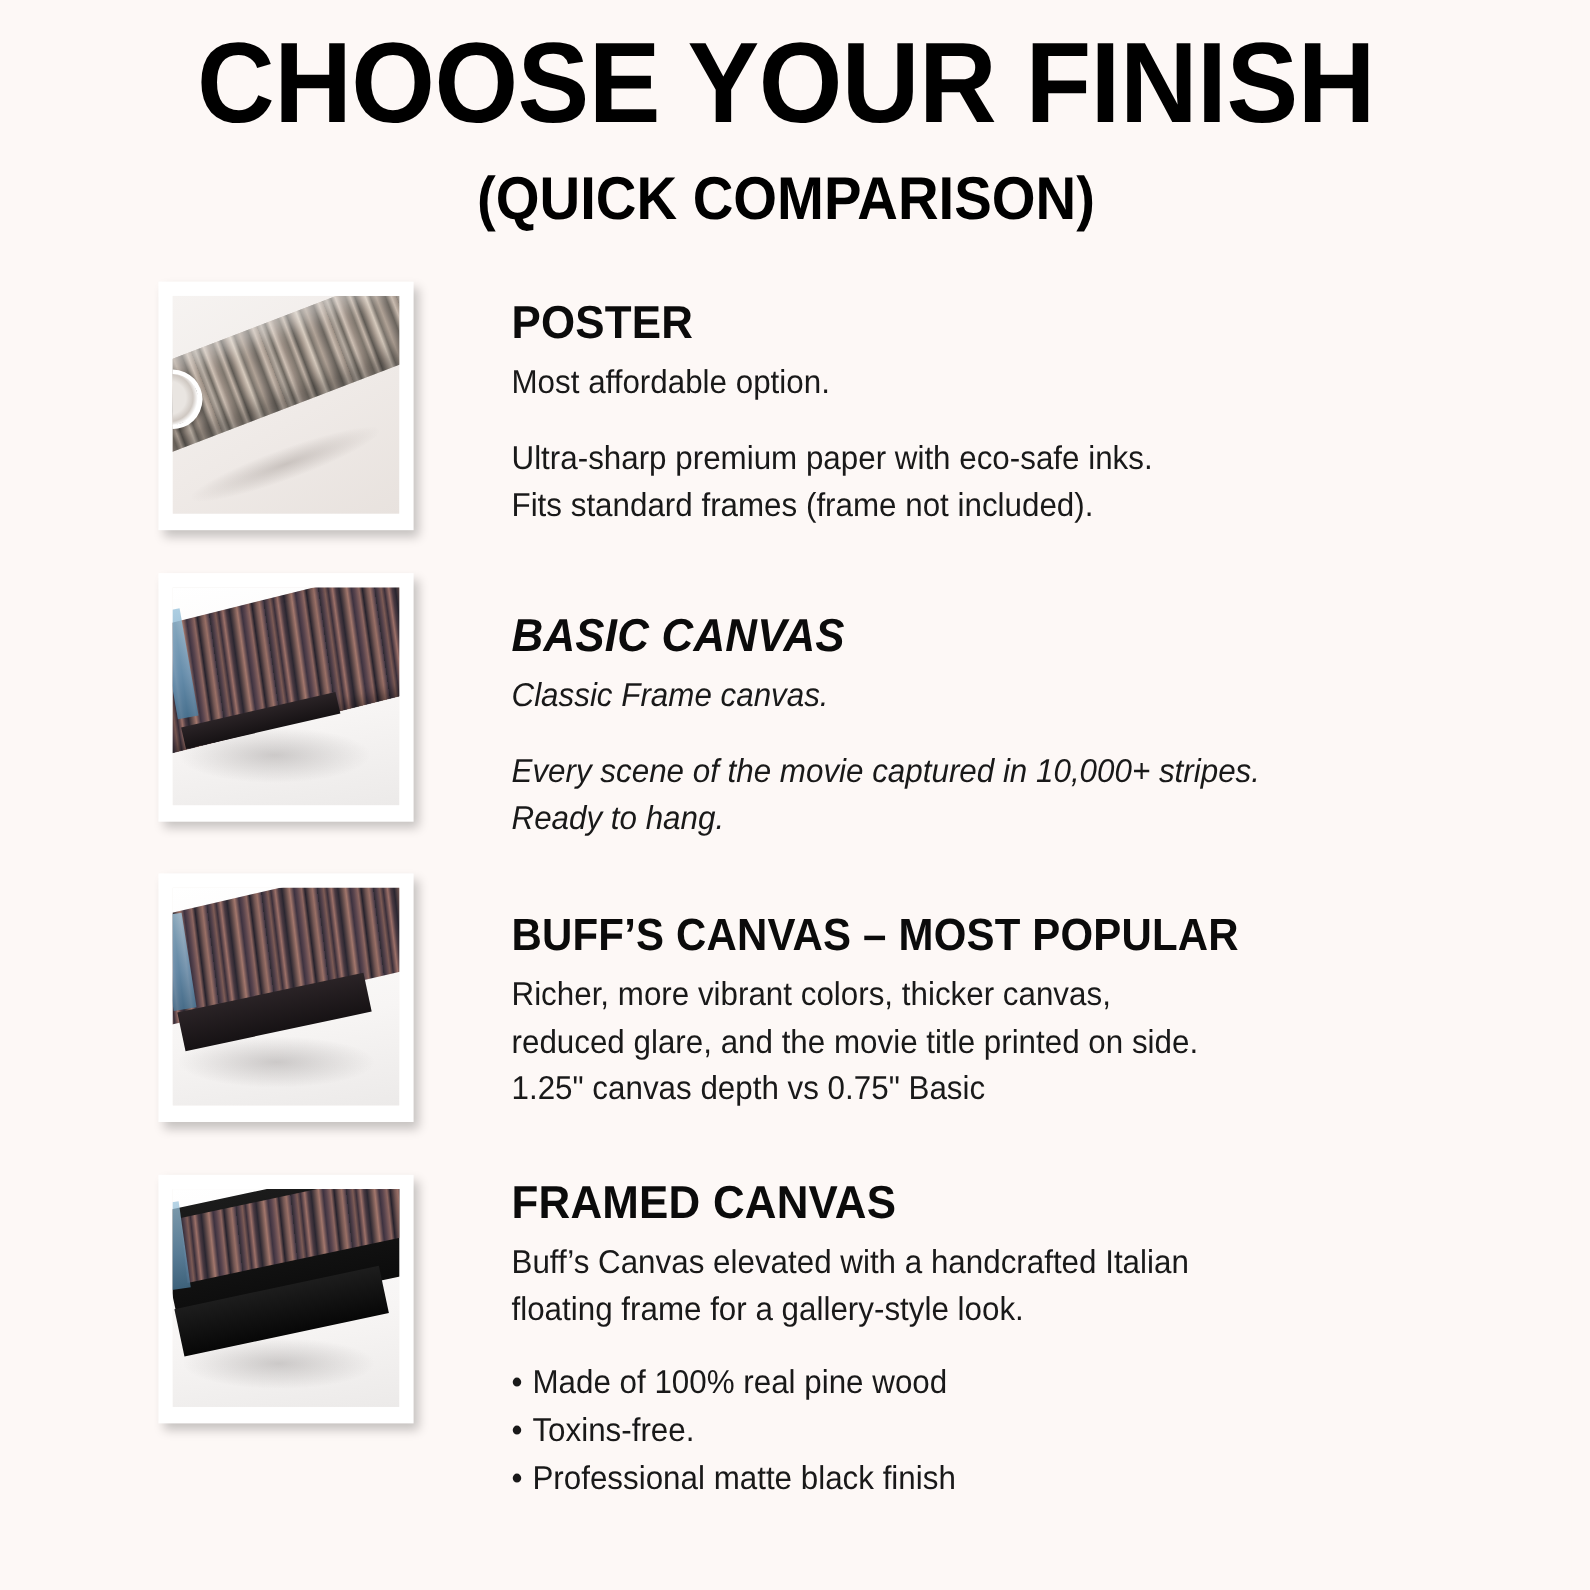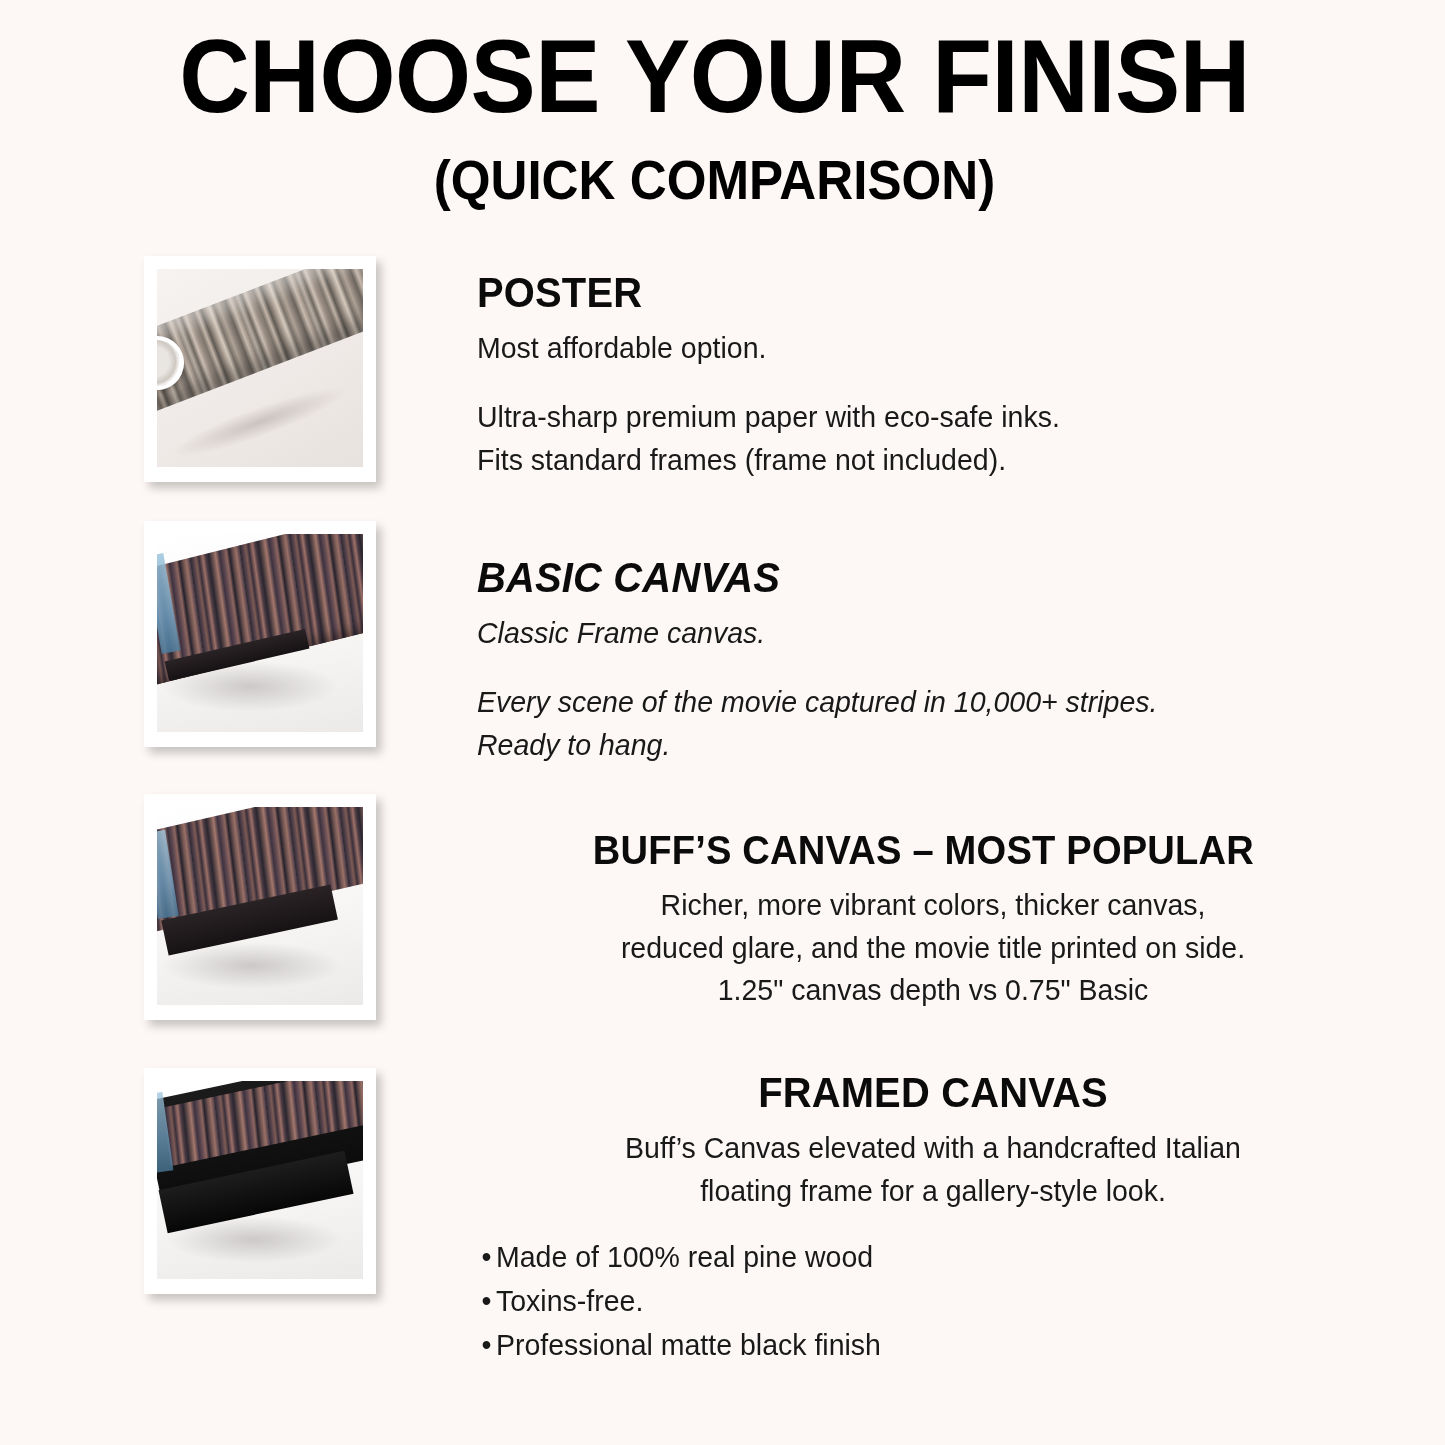--- a/index.html
+++ b/index.html
@@ -48,21 +48,21 @@
   .rows { position:absolute; top:248px; left:0; width:100%; }
 
   .row {
     position:absolute;
     left:0; width:100%;
     height:232px;
   }
   .row-0 { top:0; }
   .row-1 { top:265px; }
   .row-2 { top:538px; }
-  .row-3 { top:812px;text-align:center; }
+  .row-3 { top:812px; }
 
   
   .photo-card {
     position:absolute;
     left:144px; top:8px;
     width:232px; height:226px;
     background:#ffffff;
     padding:13px 13px 15px 13px;
     box-shadow:5px 6px 9px rgba(0,0,0,0.22);
   }
@@ -152,21 +152,21 @@
     transform:rotate(-12deg);
     background:linear-gradient(180deg,#1b1b1b 0%,#0c0c0c 100%);
   }
   .r3 .cv-face { left:4%; top:2%; width:104%; height:30%; transform:rotate(-12deg) skewX(-6deg); }
   .r3 .cv-side { left:2%; top:45%; width:92%; height:22%; transform:rotate(-12deg);
                  background:linear-gradient(180deg,#1d1d1d 0%,#070707 100%); }
   .r3 .cv-edge-blue { left:-4%; top:6%; width:9%; height:40%; transform:rotate(-8deg); opacity:0.75; }
   .r3 .cv-shadow { left:4%; bottom:8%; width:86%; height:24%; }
 
   
-  .text-block { position:absolute; left:477px; top:0; width:960px; }
+  .text-block { position:absolute; left:465px; top:0; width:960px; }
 
   .item-heading {
     font-family:"Liberation Sans", sans-serif;
     font-weight:700;
     font-size:42px;
     line-height:1.08;
     letter-spacing:0.2px;
     color:#0b0b0b;
     transform:scaleX(0.95);
     transform-origin:left center;
@@ -197,21 +197,21 @@
     color:#191919;
     transform:scaleX(0.95);
     transform-origin:left center;
     white-space:nowrap;
   }
   .bullet .dot { width:20px; flex:none; }
 
   
   .row-0 .text-block { top:22px; }
   .row-1 .text-block { top:42px;font-style:italic; }
-  .row-2 .text-block { top:42px;text-align:center; }
+  .row-2 .text-block { top:42px; }
   .row-3 .text-block { top:10px; }
 
   
   .footer {
     position:absolute;
     left:0; bottom:36px;
     width:100%;
     text-align:center;
   }
   .footer-text {

